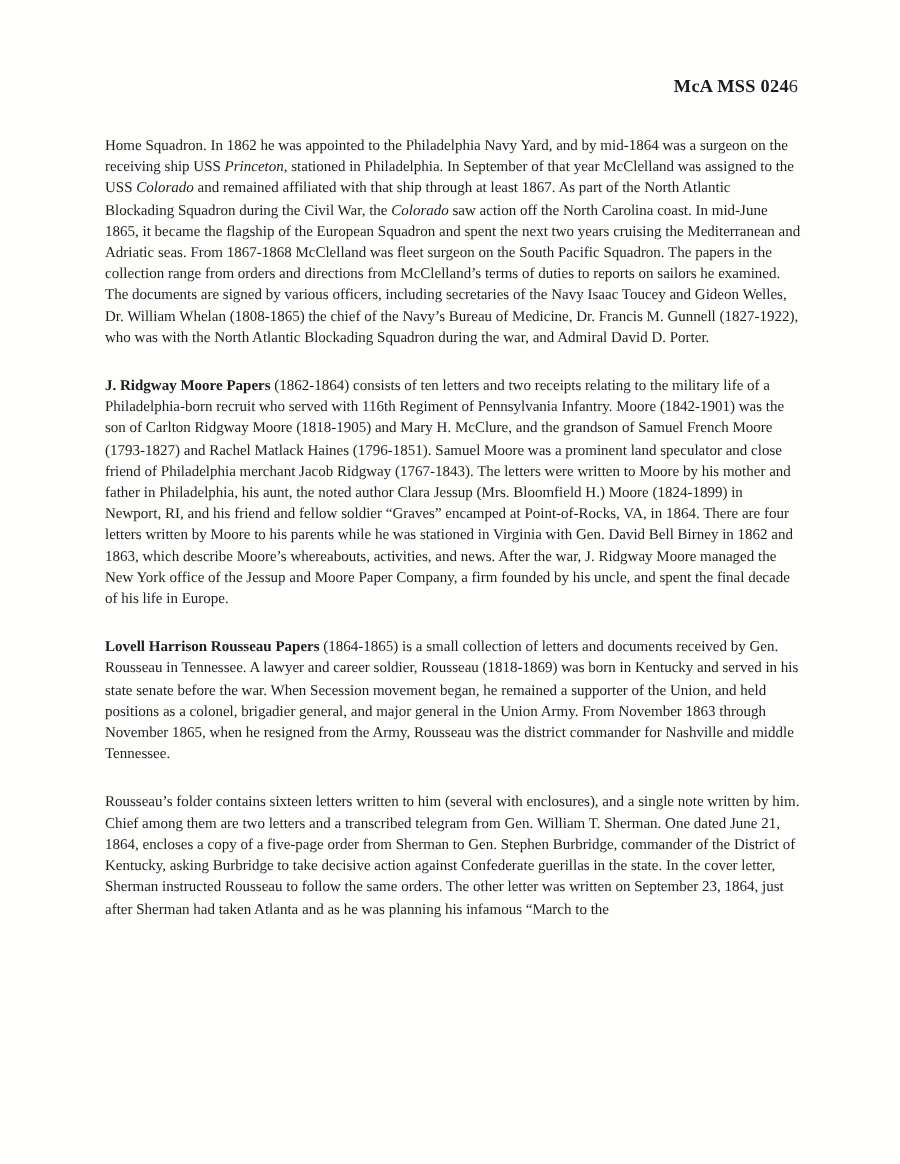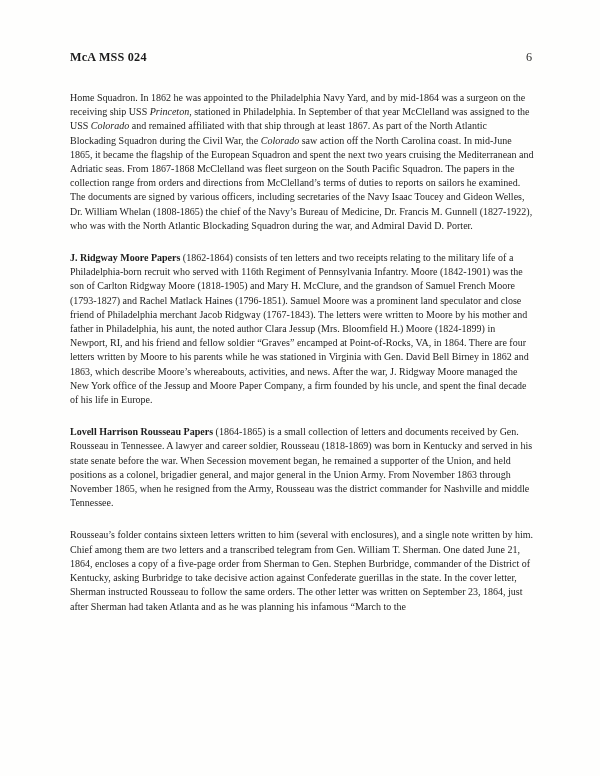--- a/index.html
+++ b/index.html
@@ -13,21 +13,21 @@
     height: 776px;
     background: #fefefdff;
     overflow: hidden;
   }
   .header {
     position: absolute;
     left: 70px;
     top: 50px;
     width: 462px;
     display: flex;
-    justify-content: space-between;
+    justify-content: flex-end;
     align-items: baseline;
     font-family: "Liberation Serif", serif;
     font-size: 12.2px;
     color: #1c1c1c;
   }
   .header .title {
     font-weight: bold;
     letter-spacing: 0.2px;
   }
   .header .pagenum {

